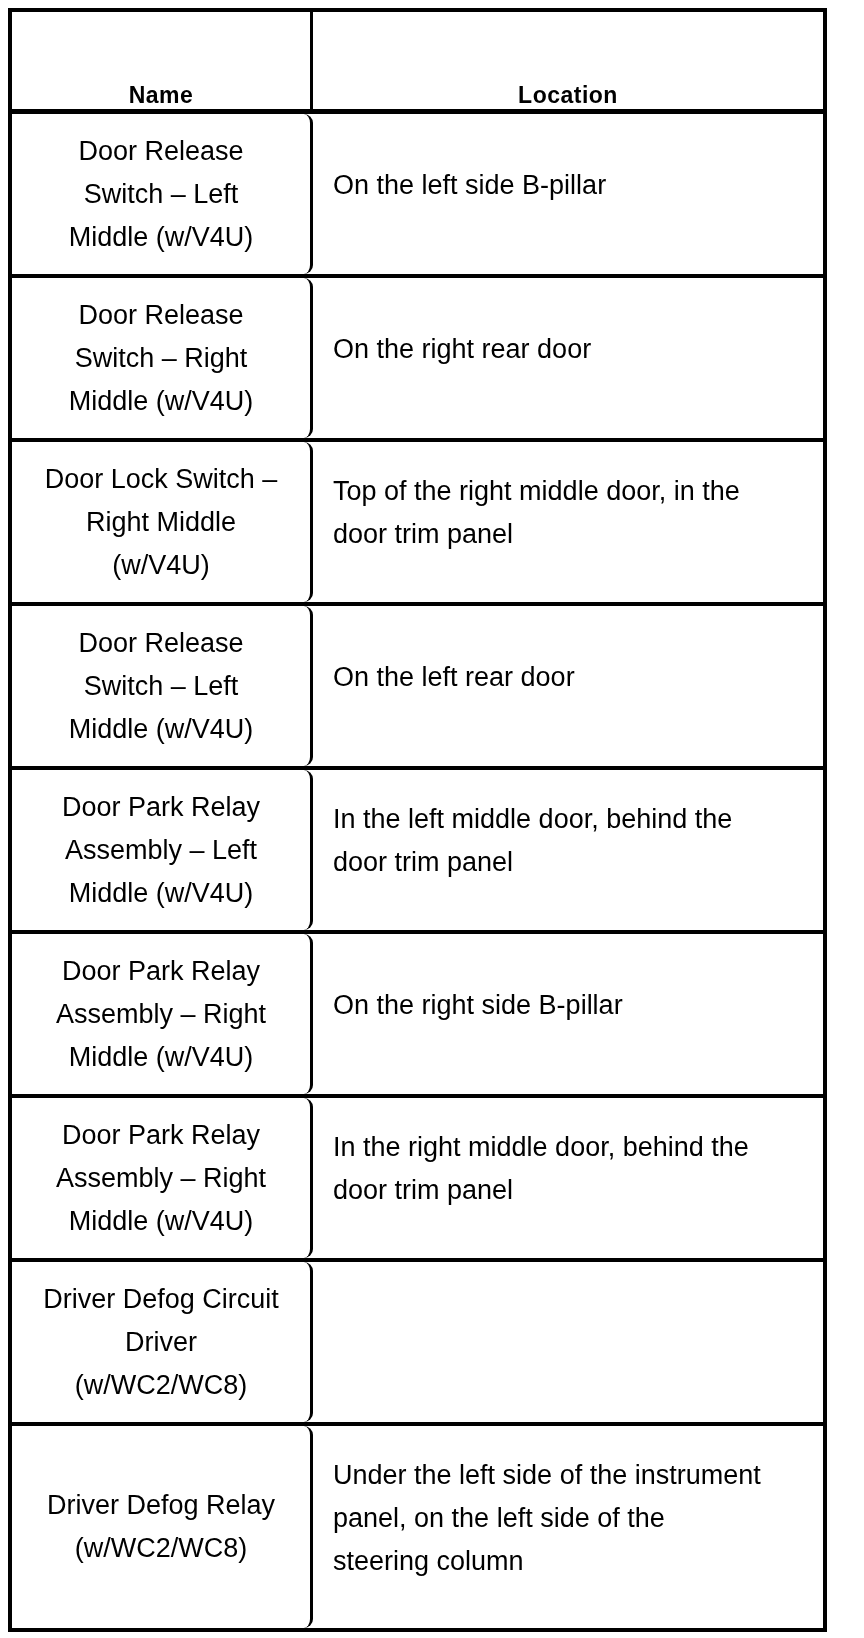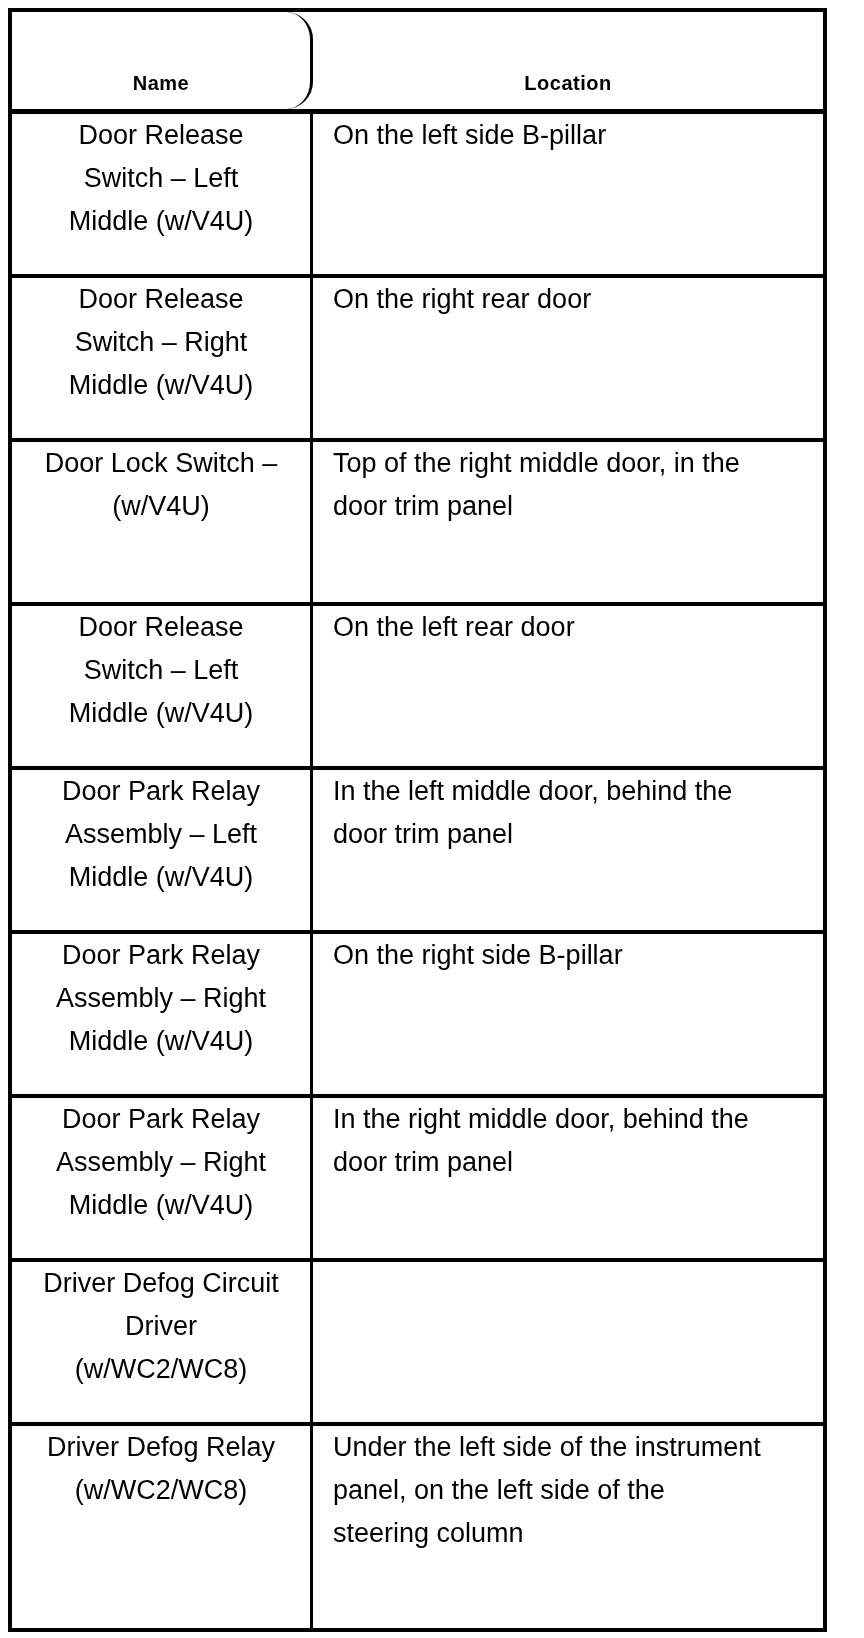--- a/index.html
+++ b/index.html
@@ -30,25 +30,23 @@
   .hdr-row {
     flex: 0 0 97px;
     display: flex;
     border-bottom: 5px solid #000000;
   }
   .hdr-cell {
     box-sizing: border-box;
     display: flex;
     align-items: flex-end;
     justify-content: center;
-    padding-bottom: 14px;
-    font-size: 20px;
+    font-size: 23px;
     font-weight: bold;
     letter-spacing: 0.5px;
-    border-radius: 27px;
   }
   .hdr-name {
     flex: 0 0 301px;
     border-right: 3px solid #000000;
   }
   .hdr-loc {
     flex: 1 1 auto;
   }
   .row {
     flex: 0 0 160px;
@@ -56,20 +54,22 @@
     border-bottom: 4px solid #000000;
   }
   .row:last-child {
     border-bottom: none;
     flex: 1 1 auto;
   }
   .cell {
     box-sizing: border-box;
     display: flex;
     flex-direction: column;
+    justify-content: center;
+    border-radius: 9px;
   }
   .name-cell {
     flex: 0 0 301px;
     border-right: 3px solid #000000;
     align-items: center;
     text-align: center;
     padding: 0 8px;
   }
   .loc-cell {
     flex: 1 1 auto;
@@ -106,20 +106,21 @@
           <div class="line">Door Release</div>
           <div class="line">Switch – Right</div>
           <div class="line">Middle (w/V4U)</div>
         </div>
         <div class="cell loc-cell">
           <div class="line">On the right rear door</div>
         </div>
       </div><div class="row">
         <div class="cell name-cell">
           <div class="line">Door Lock Switch –</div>
+          <div class="line">Right Middle</div>
           <div class="line">(w/V4U)</div>
         </div>
         <div class="cell loc-cell">
           <div class="line">Top of the right middle door, in the</div>
           <div class="line">door trim panel</div>
         </div>
       </div><div class="row">
         <div class="cell name-cell">
           <div class="line">Door Release</div>
           <div class="line">Switch – Left</div>

